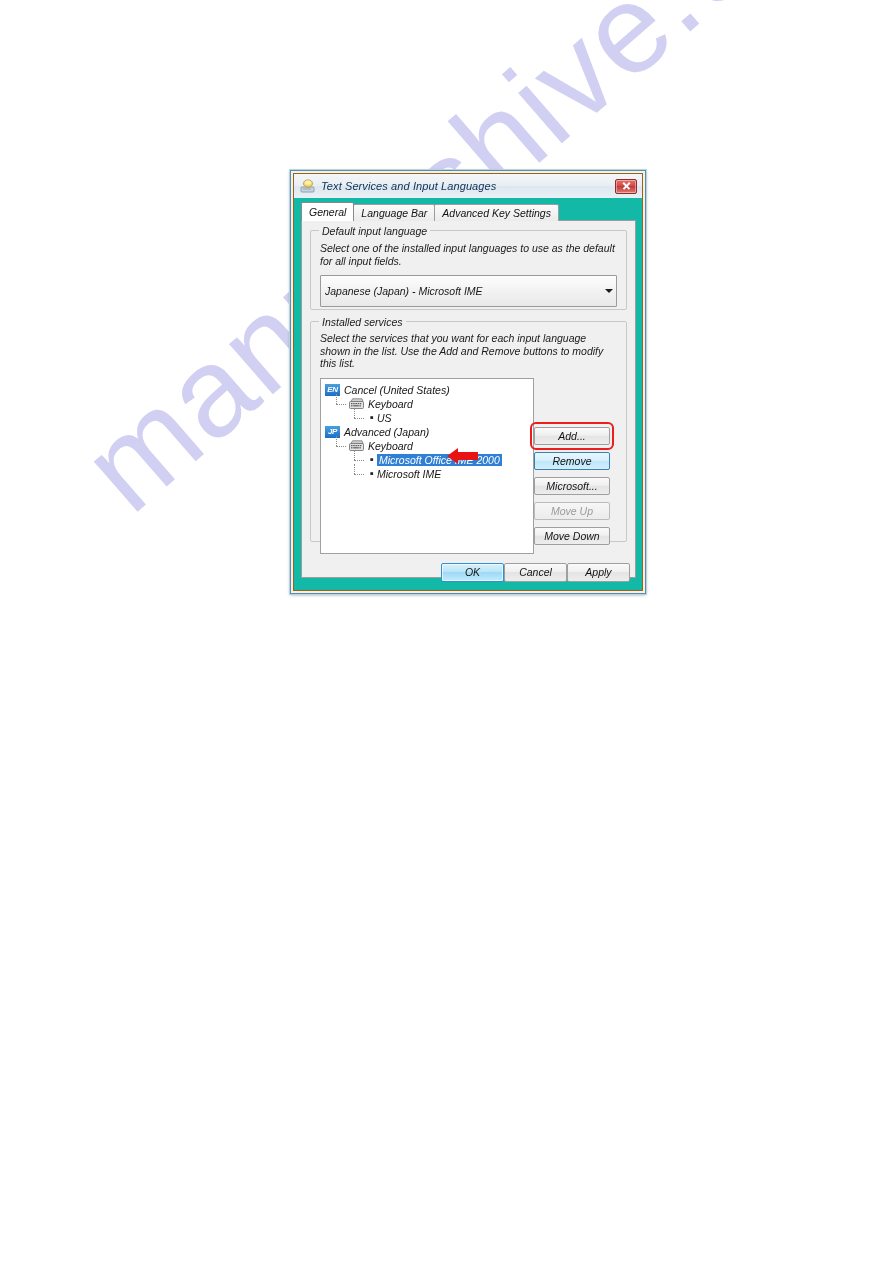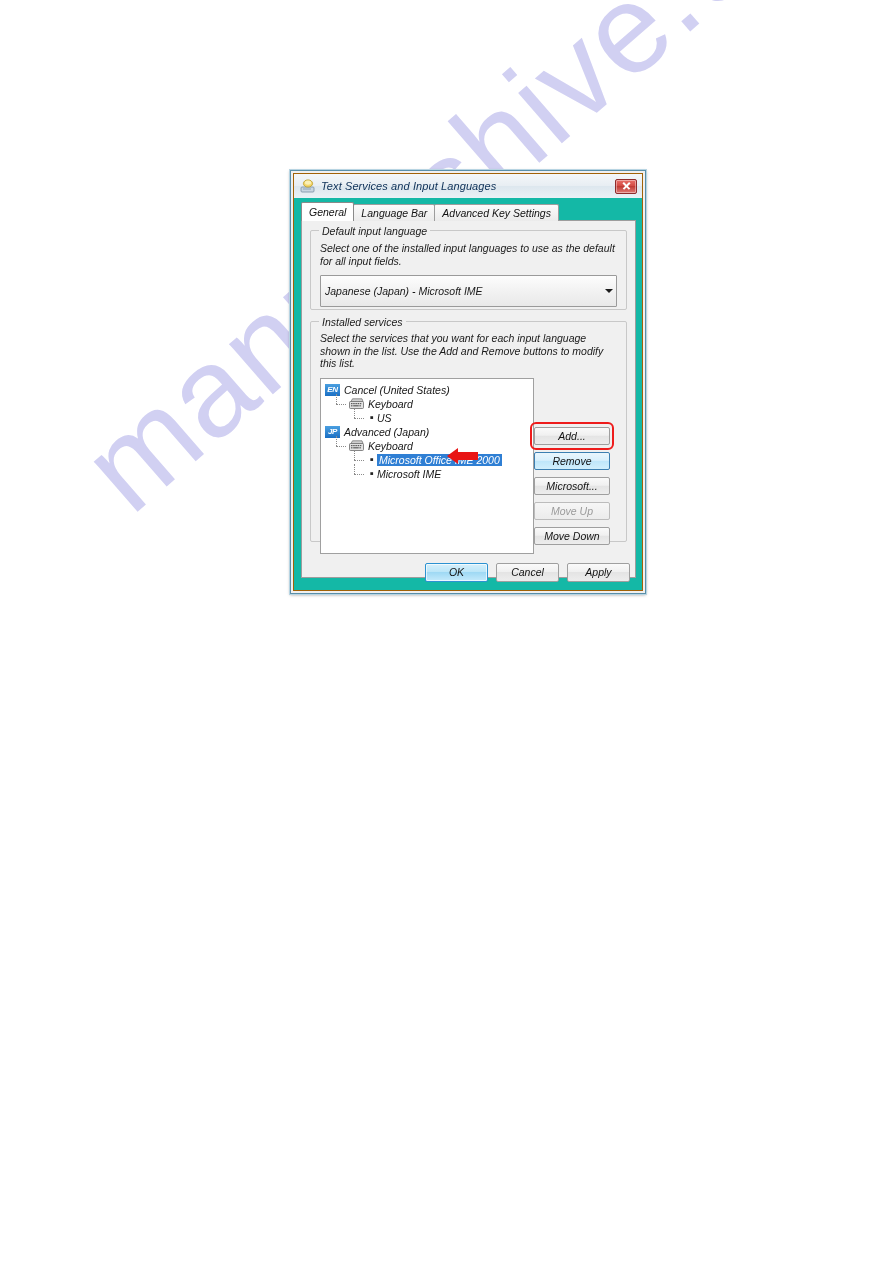--- a/index.html
+++ b/index.html
@@ -313,21 +313,20 @@
   }
 
   
   .footer {
     position: absolute;
     left: 0; right: 0; bottom: 0;
     height: 30px;
     display: flex;
     justify-content: flex-end;
     align-items: center;
-    gap: 8px;
     padding: 0 12px 6px 0;
   }
   .footbtn {
     width: 63px; height: 19px;
     border: 1px solid #9f9f9f;
     border-radius: 2px;
     background: linear-gradient(to bottom,#fafafa 0%,#f0f0f0 46%,#e4e4e4 50%,#ededed 100%);
     font-size: 10.5px;
     color: #121212;
     line-height: 17px;

